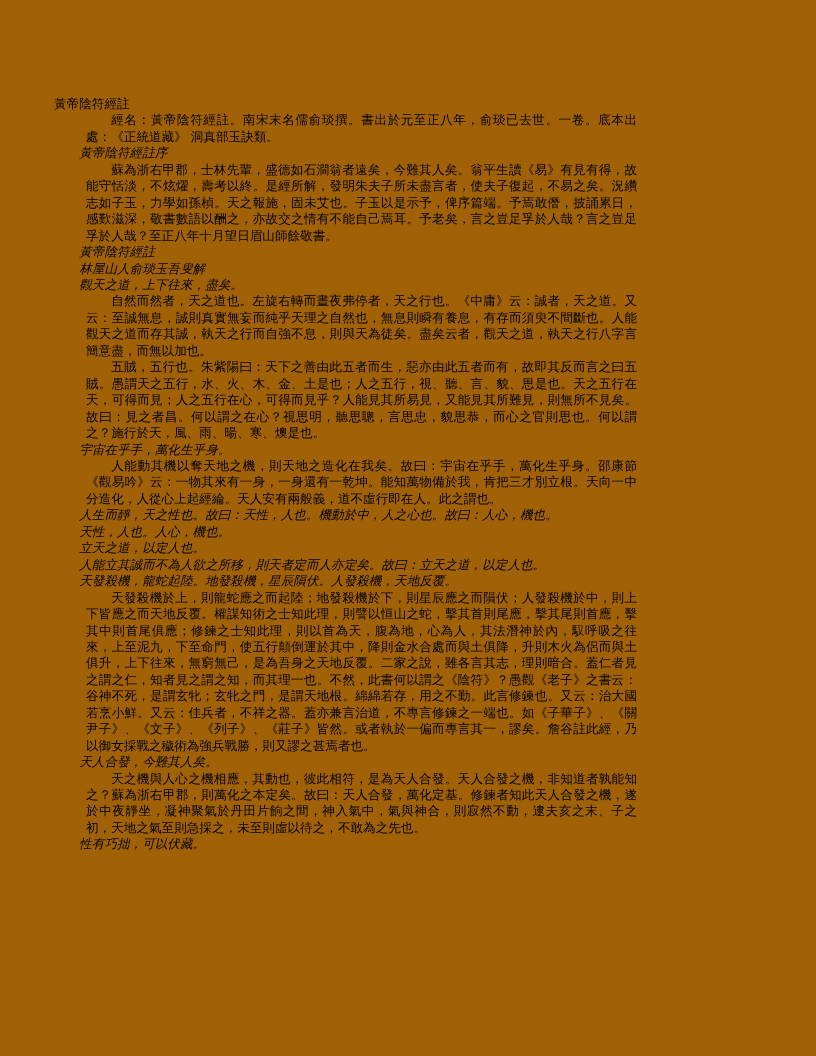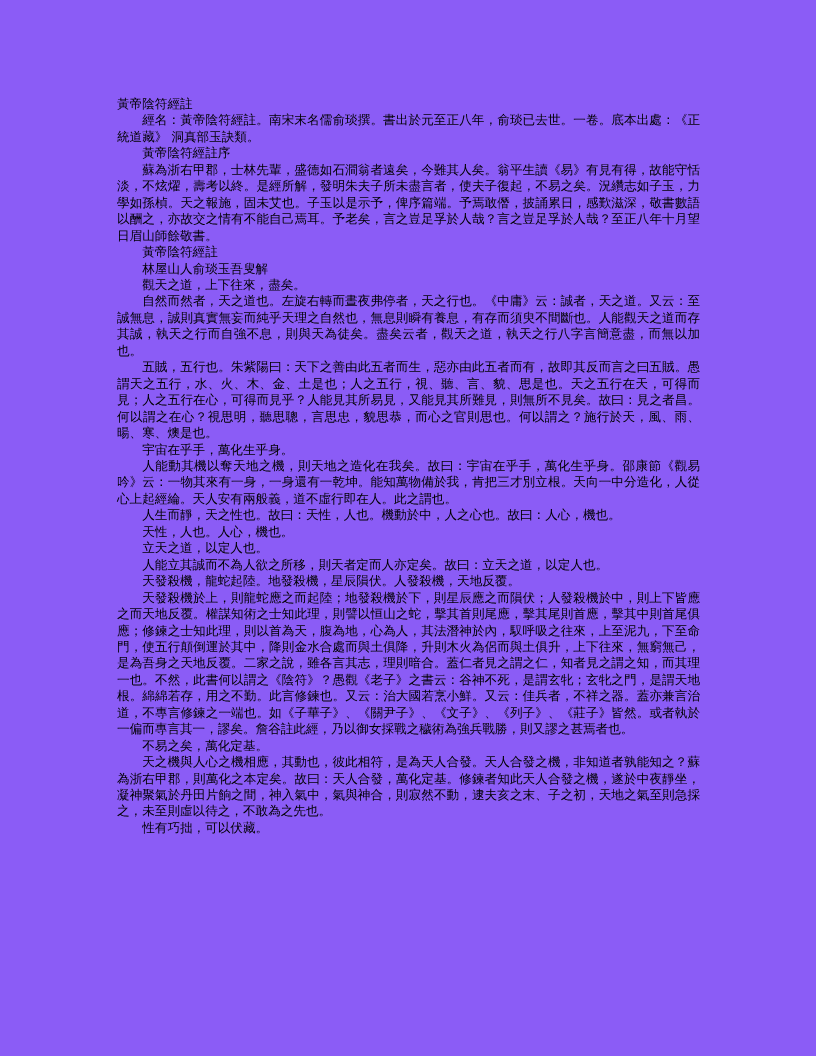--- a/index.html
+++ b/index.html
@@ -13,46 +13,48 @@
     height: 1056px;
     font-family: "DejaVu Serif", "Liberation Serif", serif;
     color: #000000;
     -webkit-font-smoothing: none;
   }
   .page {
     position: relative;
     width: 816px;
     height: 1056px;
     box-sizing: border-box;
-    padding: 96px 116px 96px 117px;
-    background: #8b5cf6;
+    padding: 96px 116px 96px 54px;
+    background: #a16207;
   }
   .doc-body {
     width: 583px;
     font-size: 12.6px;
     line-height: 16.45px;
     text-align: justify;
     text-justify: inter-ideograph;
     letter-spacing: 0;
     word-break: break-all;
   }
   .para {
     margin: 0;
     padding: 0;
     text-indent: 0;
     white-space: normal;
   }
   .para.indent {
     text-indent: 2em;
+    margin-left: 32px;
   }
   .para.heading {
     text-indent: 0;
   }
   .para.sub-heading {
     text-indent: 2em;
+    font-style: italic;
   }
 </style>
 </head>
 <body>
 
 <div class="page">
   <div class="doc-body">
 
     <p class="para heading">黃帝陰符經註</p>
     <p class="para indent">經名：黃帝陰符經註。南宋末名儒俞琰撰。書出於元至正八年，俞琰已去世。一卷。底本出處：《正統道藏》 洞真部玉訣類。</p>
@@ -64,18 +66,18 @@
     <p class="para indent">自然而然者，天之道也。左旋右轉而晝夜弗停者，天之行也。《中庸》云：誠者，天之道。又云：至誠無息，誠則真實無妄而純乎天理之自然也，無息則瞬有養息，有存而須臾不間斷也。人能觀天之道而存其誠，執天之行而自強不息，則與天為徒矣。盡矣云者，觀天之道，執天之行八字言簡意盡，而無以加也。</p>
     <p class="para indent">五賊，五行也。朱紫陽曰：天下之善由此五者而生，惡亦由此五者而有，故即其反而言之曰五賊。愚謂天之五行，水、火、木、金、土是也；人之五行，視、聽、言、貌、思是也。天之五行在天，可得而見；人之五行在心，可得而見乎？人能見其所易見，又能見其所難見，則無所不見矣。故曰：見之者昌。何以謂之在心？視思明，聽思聰，言思忠，貌思恭，而心之官則思也。何以謂之？施行於天，風、雨、暘、寒、燠是也。</p>
     <p class="para sub-heading">宇宙在乎手，萬化生乎身。</p>
     <p class="para indent">人能動其機以奪天地之機，則天地之造化在我矣。故曰：宇宙在乎手，萬化生乎身。邵康節《觀易吟》云：一物其來有一身，一身還有一乾坤。能知萬物備於我，肯把三才別立根。天向一中分造化，人從心上起經綸。天人安有兩般義，道不虛行即在人。此之謂也。</p>
     <p class="para sub-heading">人生而靜，天之性也。故曰：天性，人也。機動於中，人之心也。故曰：人心，機也。</p>
     <p class="para sub-heading">天性，人也。人心，機也。</p>
     <p class="para sub-heading">立天之道，以定人也。</p>
     <p class="para sub-heading">人能立其誠而不為人欲之所移，則天者定而人亦定矣。故曰：立天之道，以定人也。</p>
     <p class="para sub-heading">天發殺機，龍蛇起陸。地發殺機，星辰隕伏。人發殺機，天地反覆。</p>
     <p class="para indent">天發殺機於上，則龍蛇應之而起陸；地發殺機於下，則星辰應之而隕伏；人發殺機於中，則上下皆應之而天地反覆。權謀知術之士知此理，則譬以恒山之蛇，擊其首則尾應，擊其尾則首應，擊其中則首尾俱應；修鍊之士知此理，則以首為天，腹為地，心為人，其法潛神於內，馭呼吸之往來，上至泥九，下至命門，使五行顛倒運於其中，降則金水合處而與土俱降，升則木火為侶而與土俱升，上下往來，無窮無己，是為吾身之天地反覆。二家之說，雖各言其志，理則暗合。蓋仁者見之謂之仁，知者見之謂之知，而其理一也。不然，此書何以謂之《陰符》？愚觀《老子》之書云：谷神不死，是謂玄牝；玄牝之門，是謂天地根。綿綿若存，用之不勤。此言修鍊也。又云：治大國若烹小鮮。又云：佳兵者，不祥之器。蓋亦兼言治道，不專言修鍊之一端也。如《子華子》、《關尹子》、《文子》、《列子》、《莊子》皆然。或者執於一偏而專言其一，謬矣。詹谷註此經，乃以御女採戰之穢術為強兵戰勝，則又謬之甚焉者也。</p>
-    <p class="para sub-heading">不易之矣，萬化定基。</p>
+    <p class="para sub-heading">天人合發，今難其人矣。</p>
     <p class="para indent">天之機與人心之機相應，其動也，彼此相符，是為天人合發。天人合發之機，非知道者孰能知之？蘇為浙右甲郡，則萬化之本定矣。故曰：天人合發，萬化定基。修鍊者知此天人合發之機，遂於中夜靜坐，凝神聚氣於丹田片餉之間，神入氣中，氣與神合，則寂然不動，逮夫亥之末、子之初，天地之氣至則急採之，未至則虛以待之，不敢為之先也。</p>
     <p class="para sub-heading">性有巧拙，可以伏藏。</p>
 
   </div>
 </div>
 
 </body></html>

